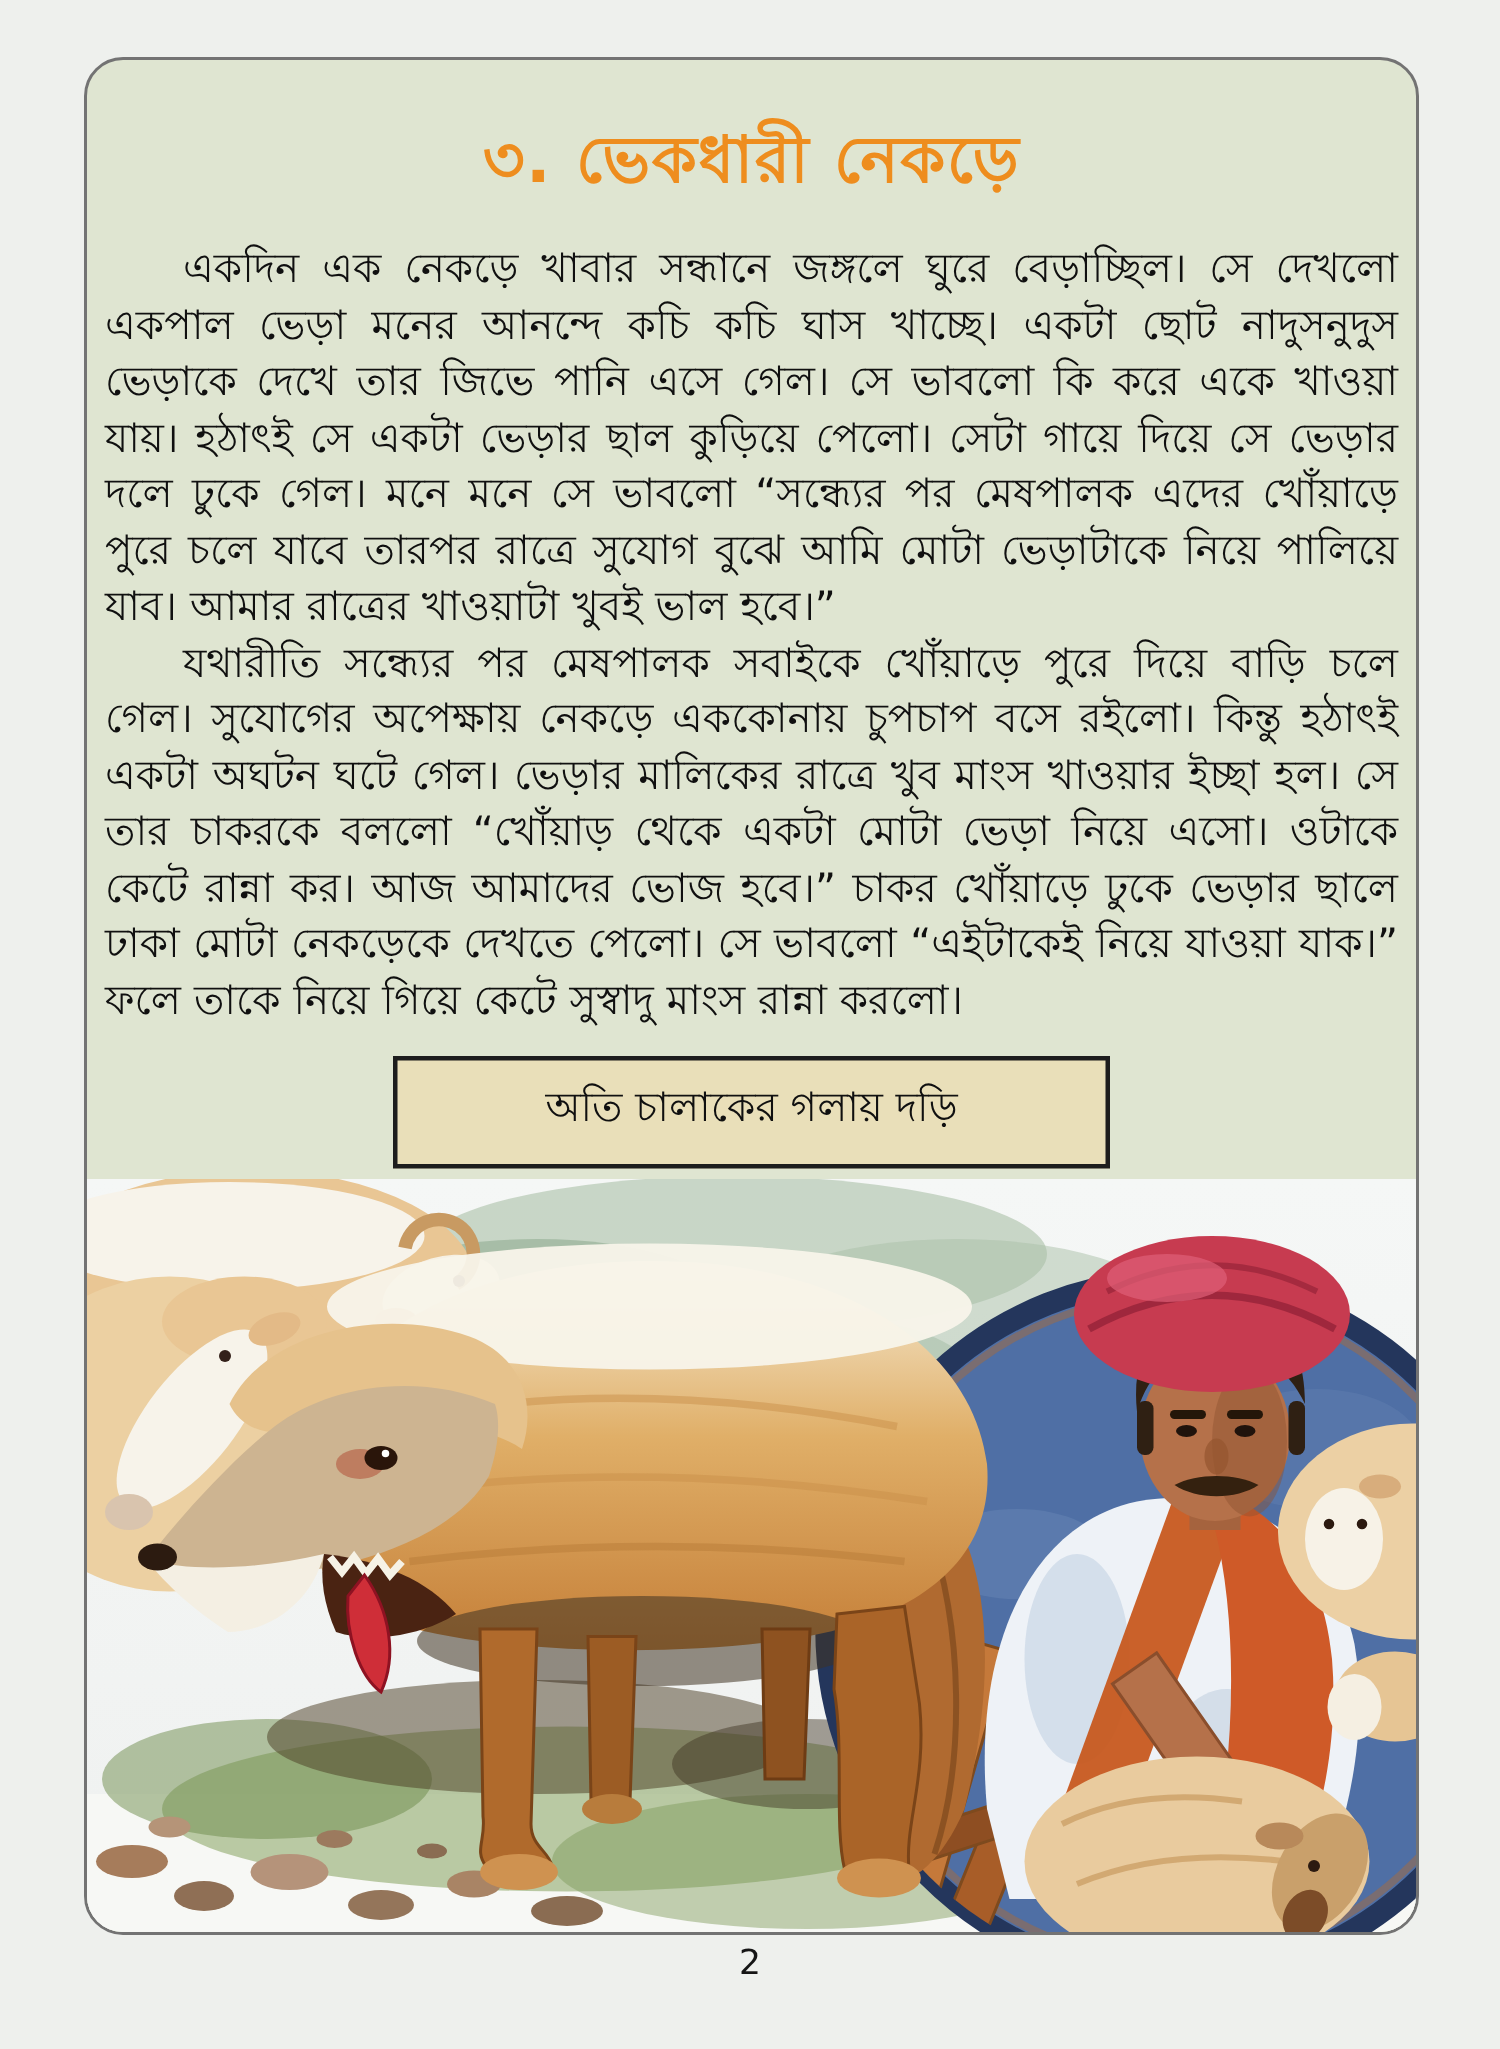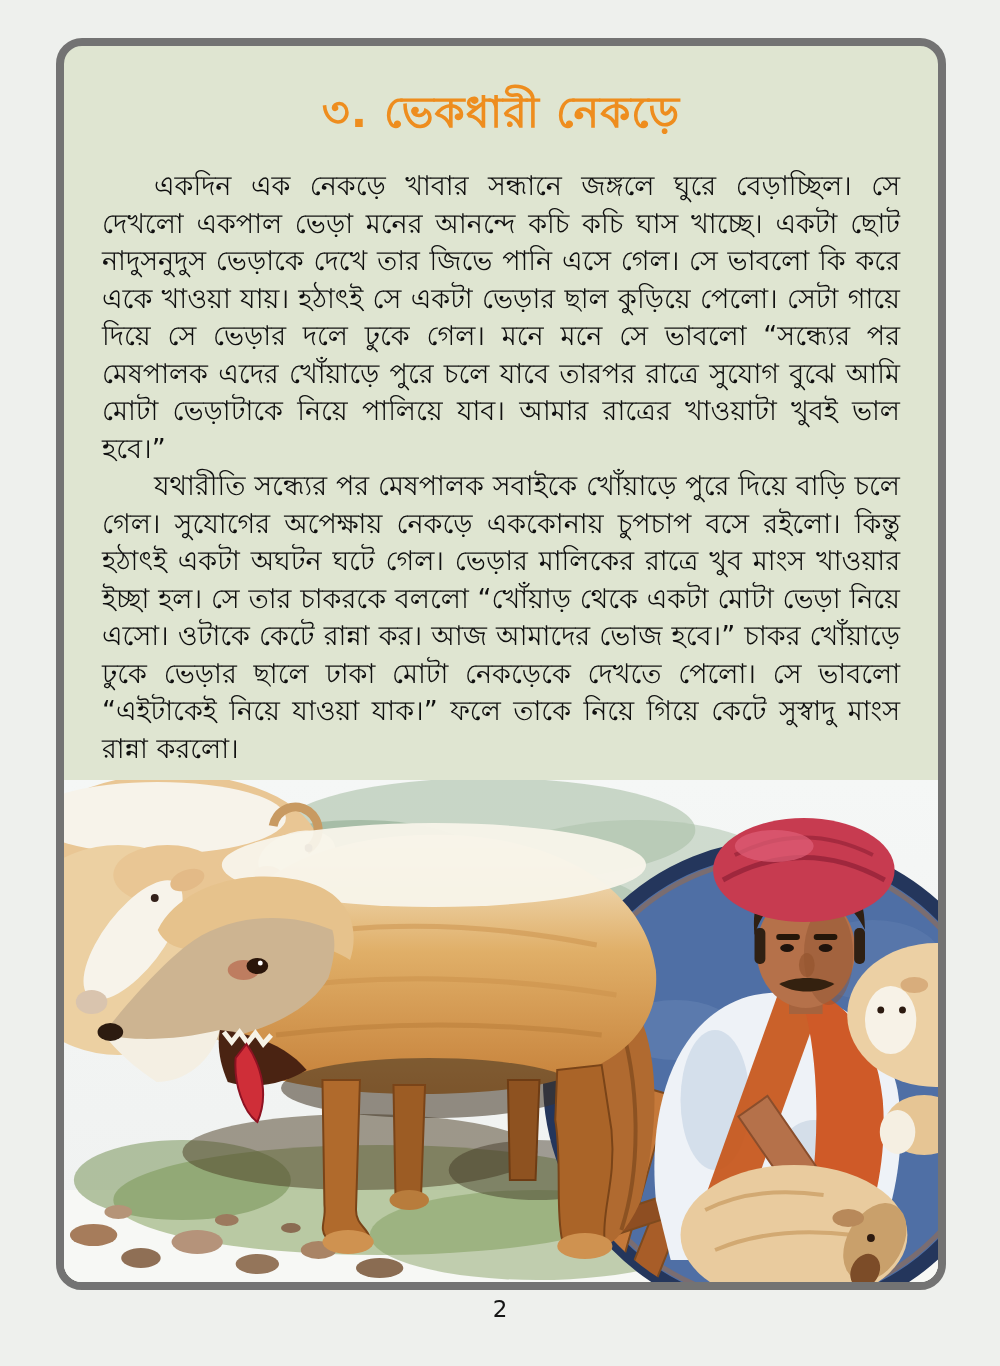--- a/index.html
+++ b/index.html
@@ -6,34 +6,34 @@
   body{
     width:1000px;height:1366px;position:relative;
     background:#eef0ed;
     font-family:"DejaVu Sans","Liberation Sans",sans-serif;
     overflow:hidden;
   }
   .page-frame{
     position:absolute;left:56px;top:38px;width:890px;height:1252px;
     box-sizing:border-box;
     background:#dfe5d1;
-    border:8px solid #737373;
+    border:2px solid #737373;
     border-radius:26px;
     overflow:hidden;
   }
   .chapter-title{
     margin:34px 0 16px 0;
     text-align:center;
     color:#ee8d1e;
     font-size:43px;
     font-weight:bold;
     letter-spacing:1px;
   }
   .story-text{
-    padding:0 38px;
+    padding:0 12px;
     color:#101010;
   }
   .story-text p{
     margin:0;
     font-size:27px;
     line-height:37.5px;
     text-align:justify;
     text-indent:52px;
   }
   .moral-box{

